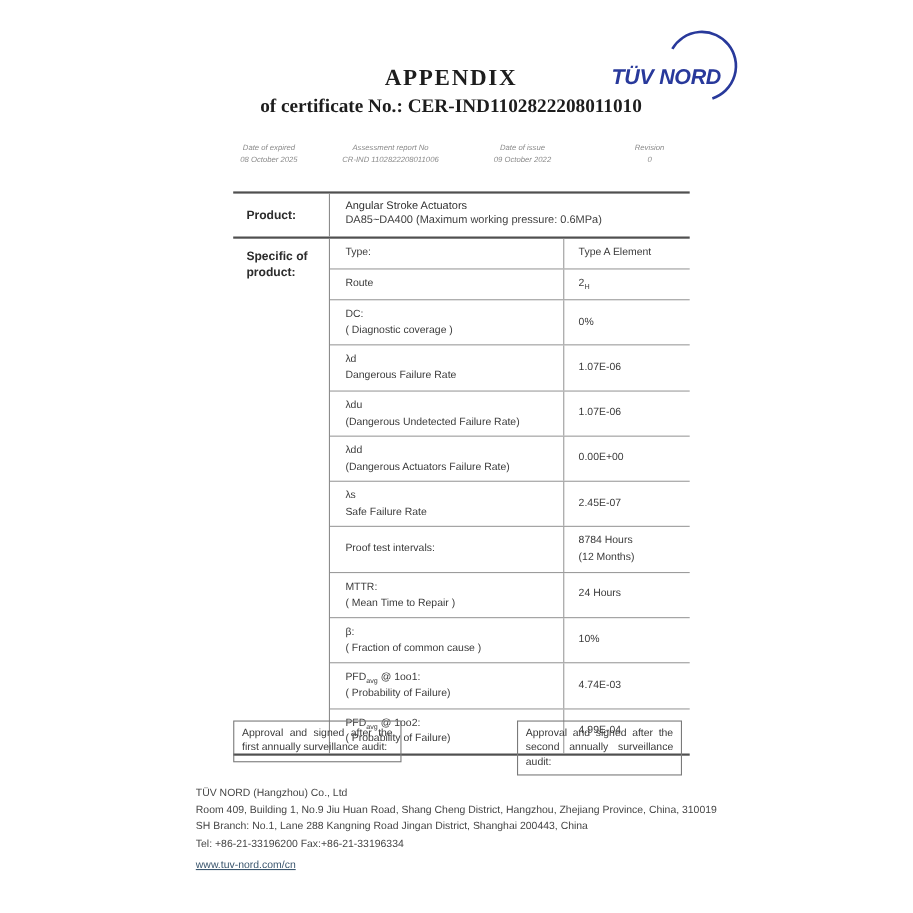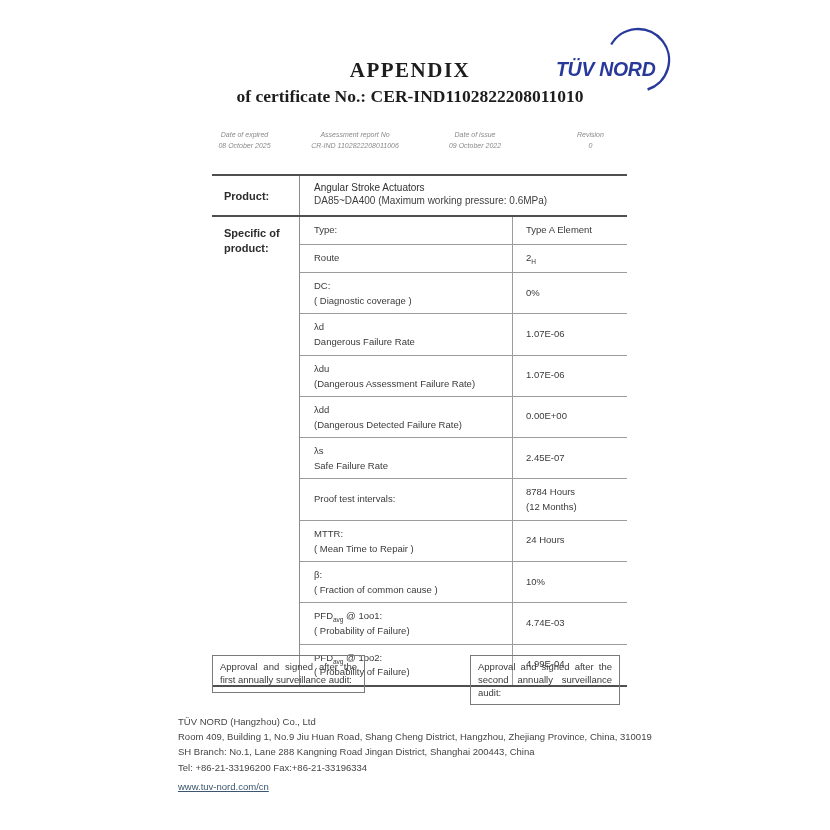--- a/index.html
+++ b/index.html
@@ -167,31 +167,31 @@
               <div>Dangerous Failure Rate</div>
             </div>
             <div class="cell-val">
               <div><span>1.07E-06</span><sub></sub></div>
               <div></div>
             </div>
           </div>
           <div class="spec-row">
             <div class="cell-key">
               <div><span>λdu</span><sub></sub><span></span></div>
-              <div>(Dangerous Assessment Failure Rate)</div>
+              <div>(Dangerous Undetected Failure Rate)</div>
             </div>
             <div class="cell-val">
               <div><span>1.07E-06</span><sub></sub></div>
               <div></div>
             </div>
           </div>
           <div class="spec-row">
             <div class="cell-key">
               <div><span>λdd</span><sub></sub><span></span></div>
-              <div>(Dangerous Detected Failure Rate)</div>
+              <div>(Dangerous Actuators Failure Rate)</div>
             </div>
             <div class="cell-val">
               <div><span>0.00E+00</span><sub></sub></div>
               <div></div>
             </div>
           </div>
           <div class="spec-row">
             <div class="cell-key">
               <div><span>λs</span><sub></sub><span></span></div>
               <div>Safe Failure Rate</div>

